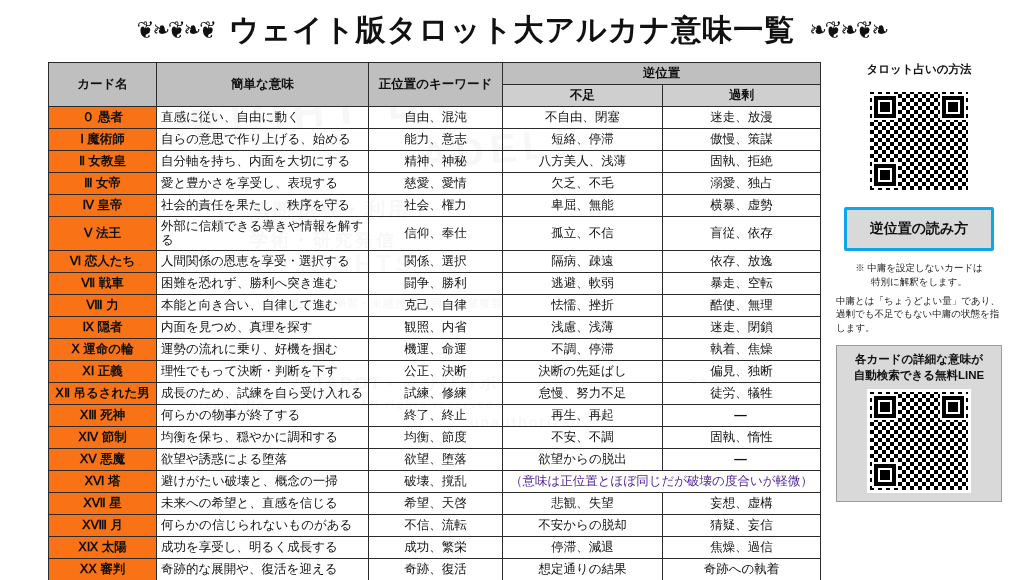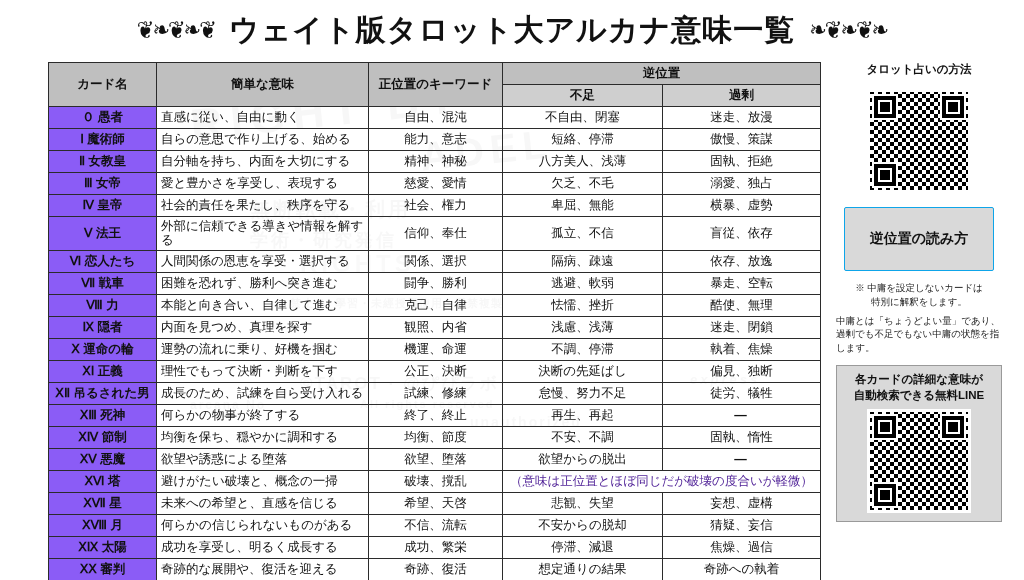--- a/index.html
+++ b/index.html
@@ -57,21 +57,21 @@
     font-size:13px;
   }
   thead th.sub { background:#cfcfcf; font-size:12.5px; }
   col.c-name { width:108px; }
   col.c-mean { width:212px; }
   col.c-up   { width:134px; }
   col.c-lack { width:160px; }
   col.c-over { width:158px; }
 
   td.name {
-    text-align:center; font-weight:bold; background:#8b5cf6; font-size:12.5px;
+    text-align:center; font-weight:bold; background:#f97316; font-size:12.5px;
   }
   td.mean { text-align:left; padding-left:8px; }
   td.kw, td.lack, td.over { text-align:center; }
   td.note { text-align:center; font-size:11px; color:#4c1d95; }
   td.dash { text-align:center; font-weight:bold; letter-spacing:2px; }
 
   
   .side { position:absolute; top:62px; left:836px; width:166px; }
   .side-title {
     font-size:11.5px; font-weight:bold; text-align:center; margin-bottom:12px;
@@ -95,23 +95,23 @@
   }
   .qr .fp::after {
     content:""; position:absolute; inset:8px; background:#000;
   }
   .fp.tl { top:2px; left:2px; }
   .fp.tr { top:2px; right:2px; }
   .fp.bl { bottom:2px; left:2px; }
 
   .pill {
     margin:14px auto 0; width:150px;
-    background:#d9d9d9; border:1px solid #0ea5e9;
+    background:#d9d9d9; border:3px solid #0ea5e9;
     text-align:center; font-weight:bold; font-size:14px;
-    padding:22px 0; border-radius:2px;
+    padding:10px 0; border-radius:2px;
   }
   .side-body {
     margin-top:8px; font-size:12.5px; line-height:1.5; font-weight:bold;
     text-align:left;
   }
   .side-note {
     margin-top:10px; font-size:9.5px; line-height:1.45; color:#222;
   }
   .side-note .center { text-align:center; display:block; }
   .line-box {

